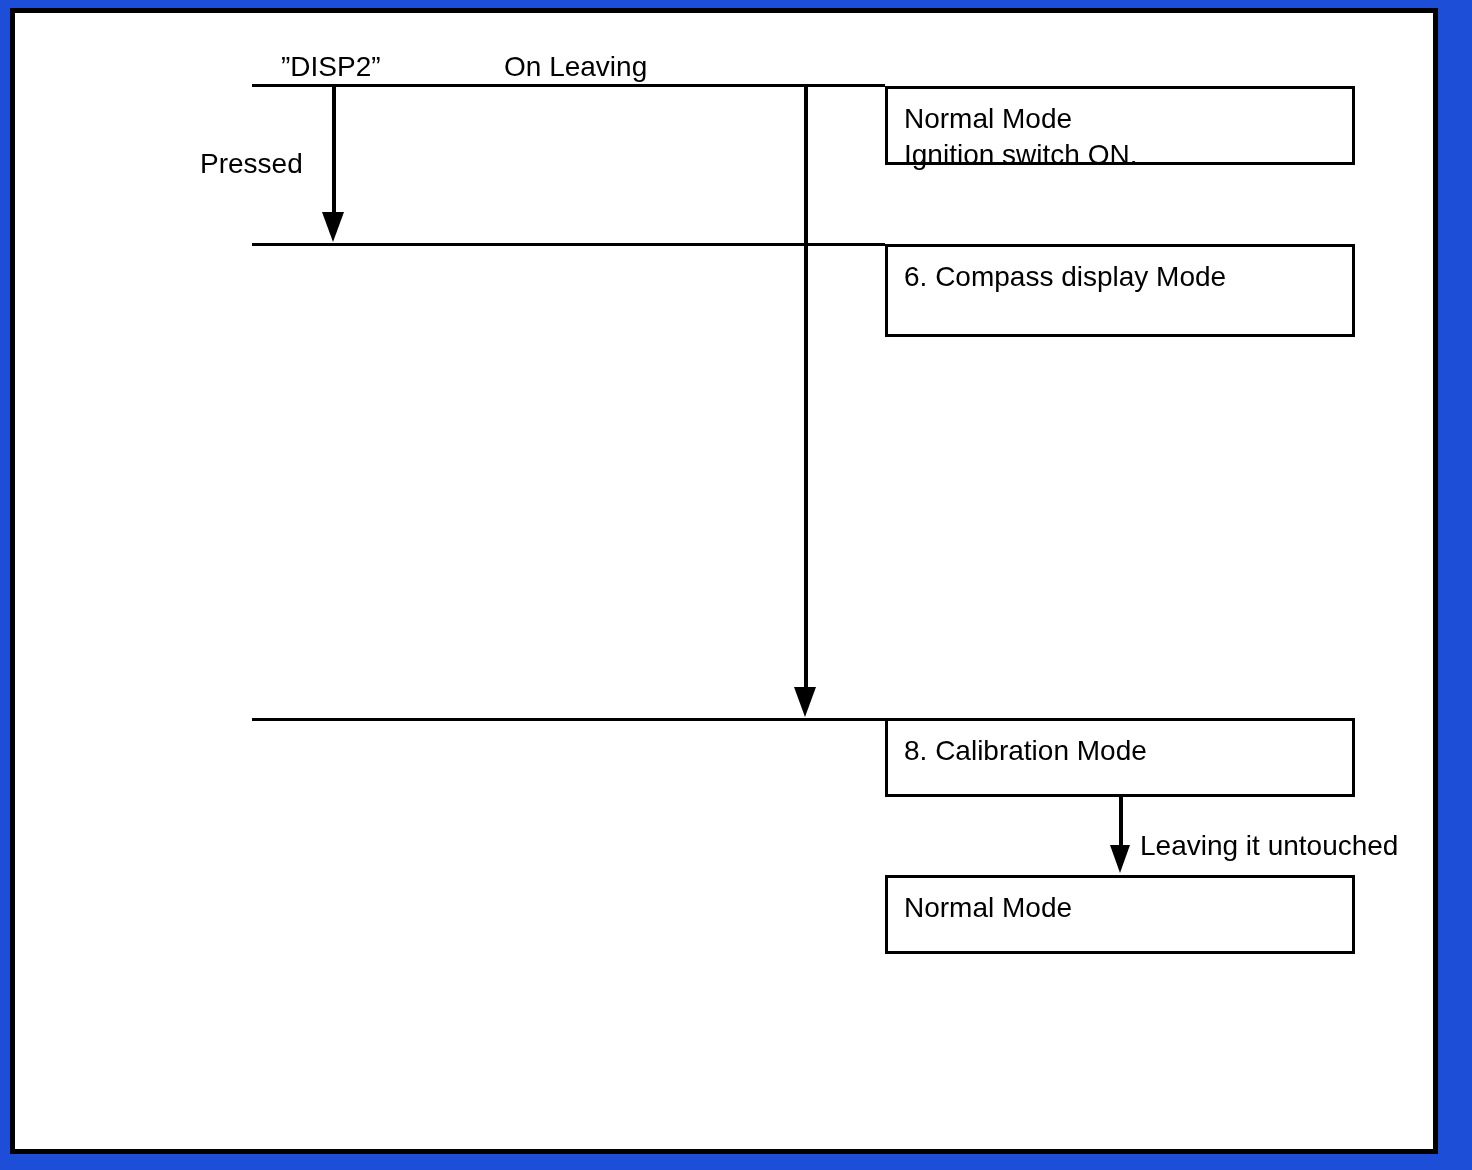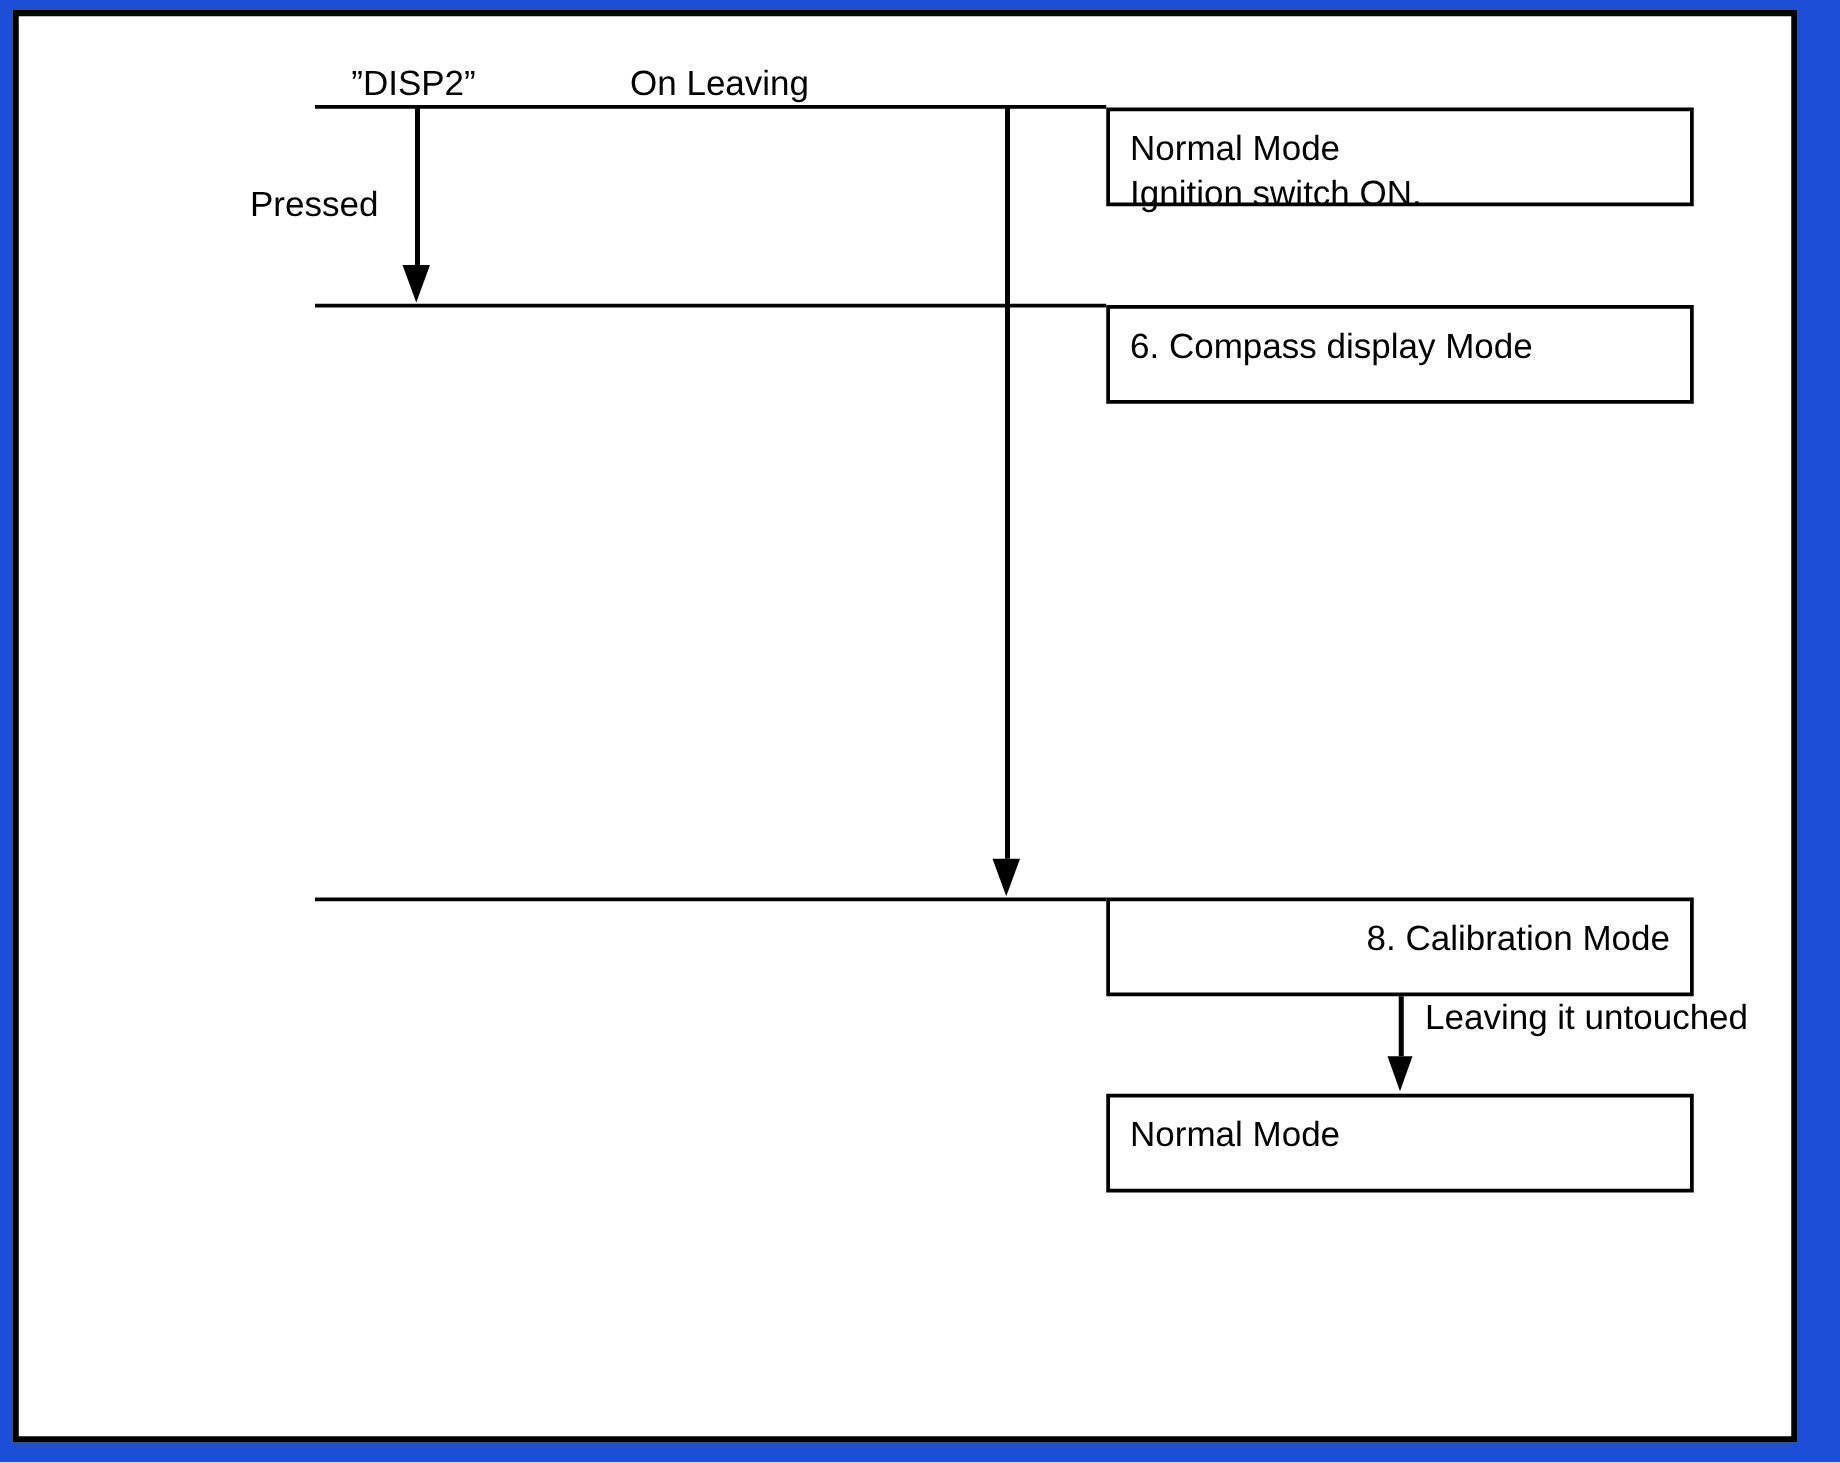--- a/index.html
+++ b/index.html
@@ -72,20 +72,21 @@
   }
   
   .label {
     position: absolute;
     font-size: 28px;
     line-height: 34px;
     white-space: nowrap;
   }
   .label.multiline {
     white-space: normal;
+    margin-top: 32px;
   }
   .label .lbl-line {
     display: block;
   }
 </style>
 </head>
 <body>
 
 <div id="diagram-root">
 
@@ -115,25 +116,25 @@
 
   <div class="label multiline" style="left:1140px; top:797px; width:290px;">
     <span class="lbl-line">Leaving it untouched</span>
   </div>
 
   <div class="mode-box" style="left:885px; top:86px; width:470px; height:79px;">
     <span class="box-line">Normal Mode</span>
     <span class="box-line">Ignition switch ON.</span>
   </div>
 
-  <div class="mode-box" style="left:885px; top:244px; width:470px; height:79px;">
+  <div class="mode-box" style="left:885px; top:244px; width:470px; height:93px;">
     <span class="box-line">6. Compass display Mode</span>
   </div>
 
-  <div class="mode-box" style="left:885px; top:718px; width:470px; height:79px;text-align:right;">
+  <div class="mode-box" style="left:885px; top:718px; width:470px; height:79px;">
     <span class="box-line">8. Calibration Mode</span>
   </div>
 
   <div class="mode-box" style="left:885px; top:875px; width:470px; height:79px;">
     <span class="box-line">Normal Mode</span>
   </div>
 
 </div>
 
 </body></html>

